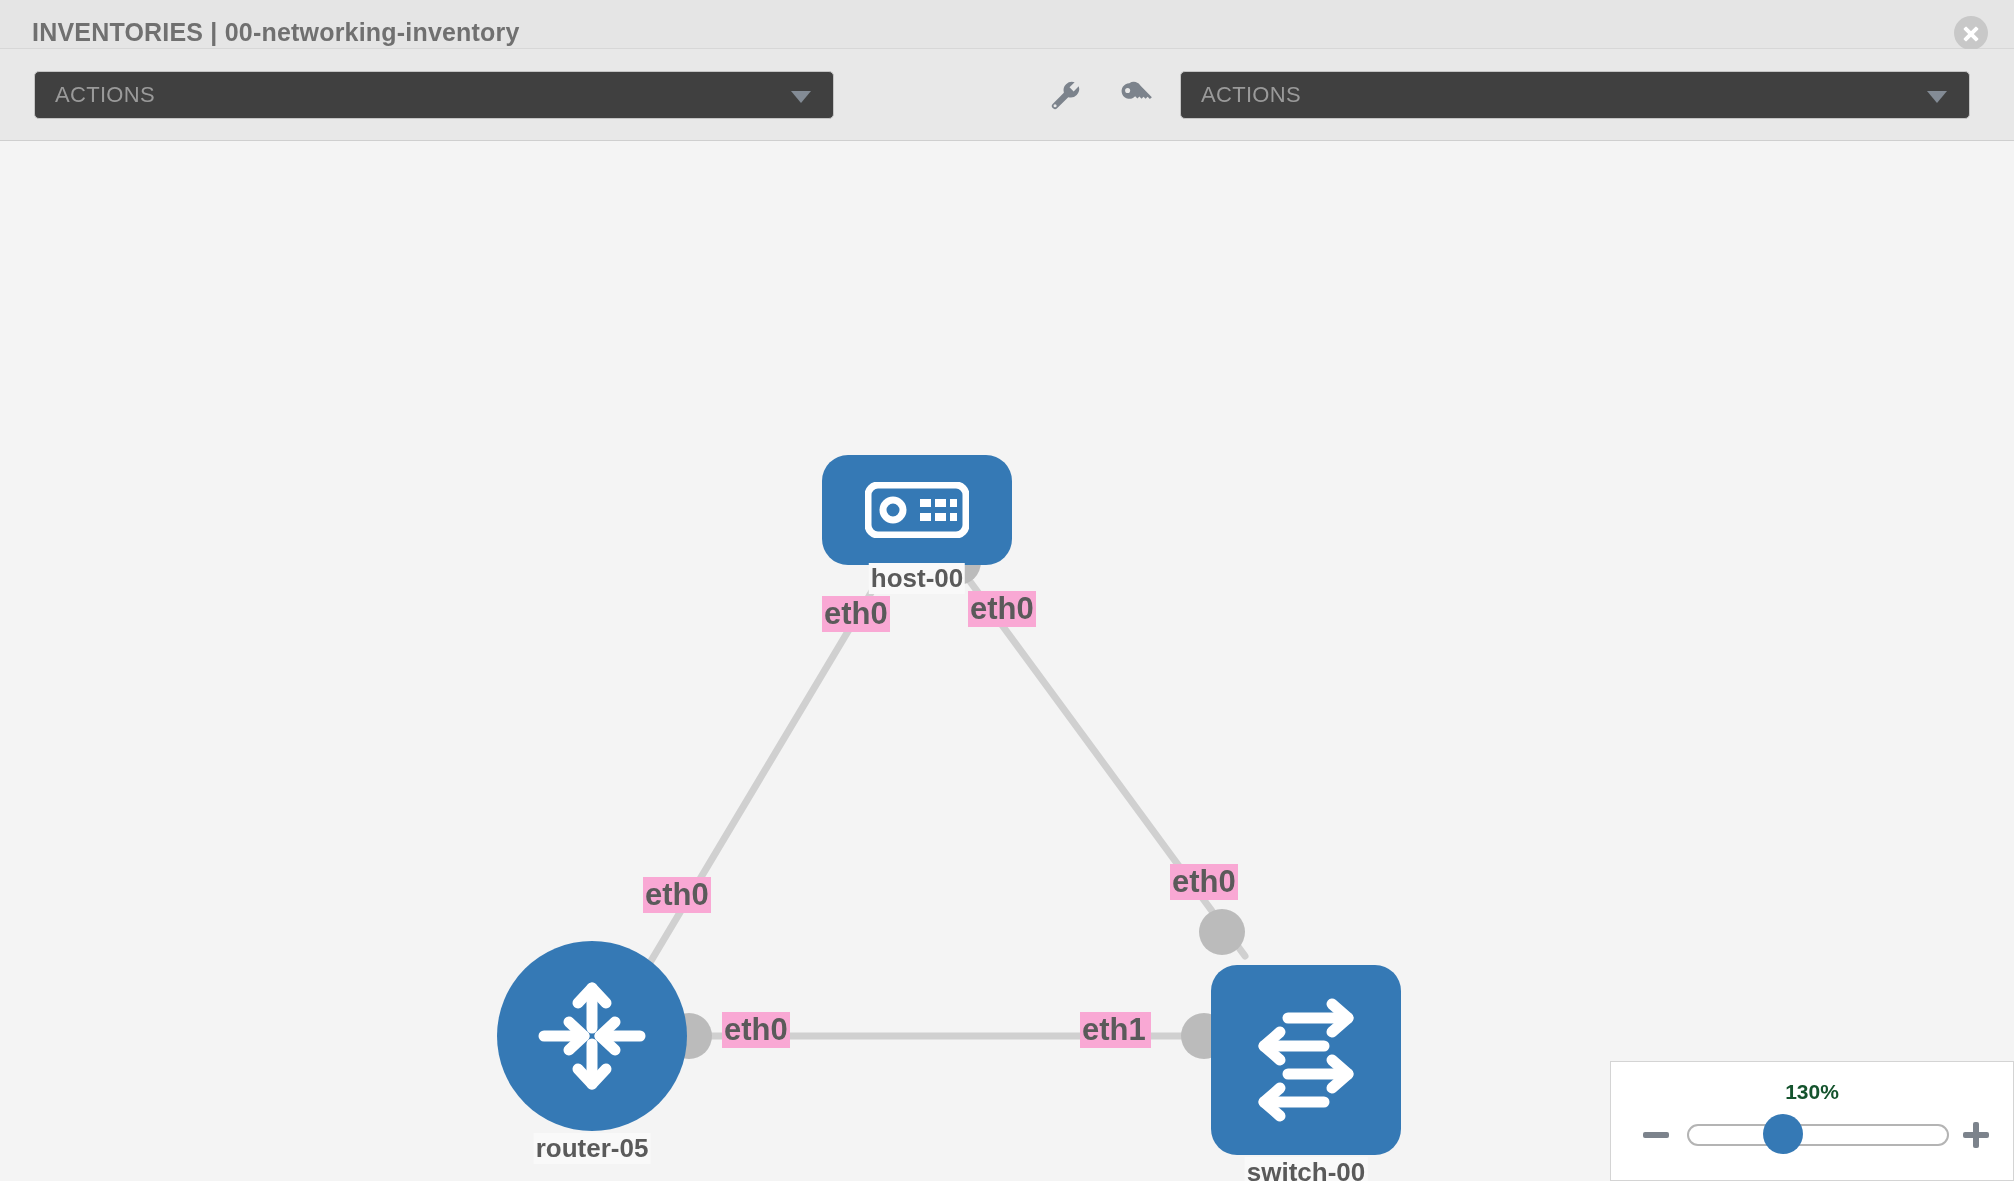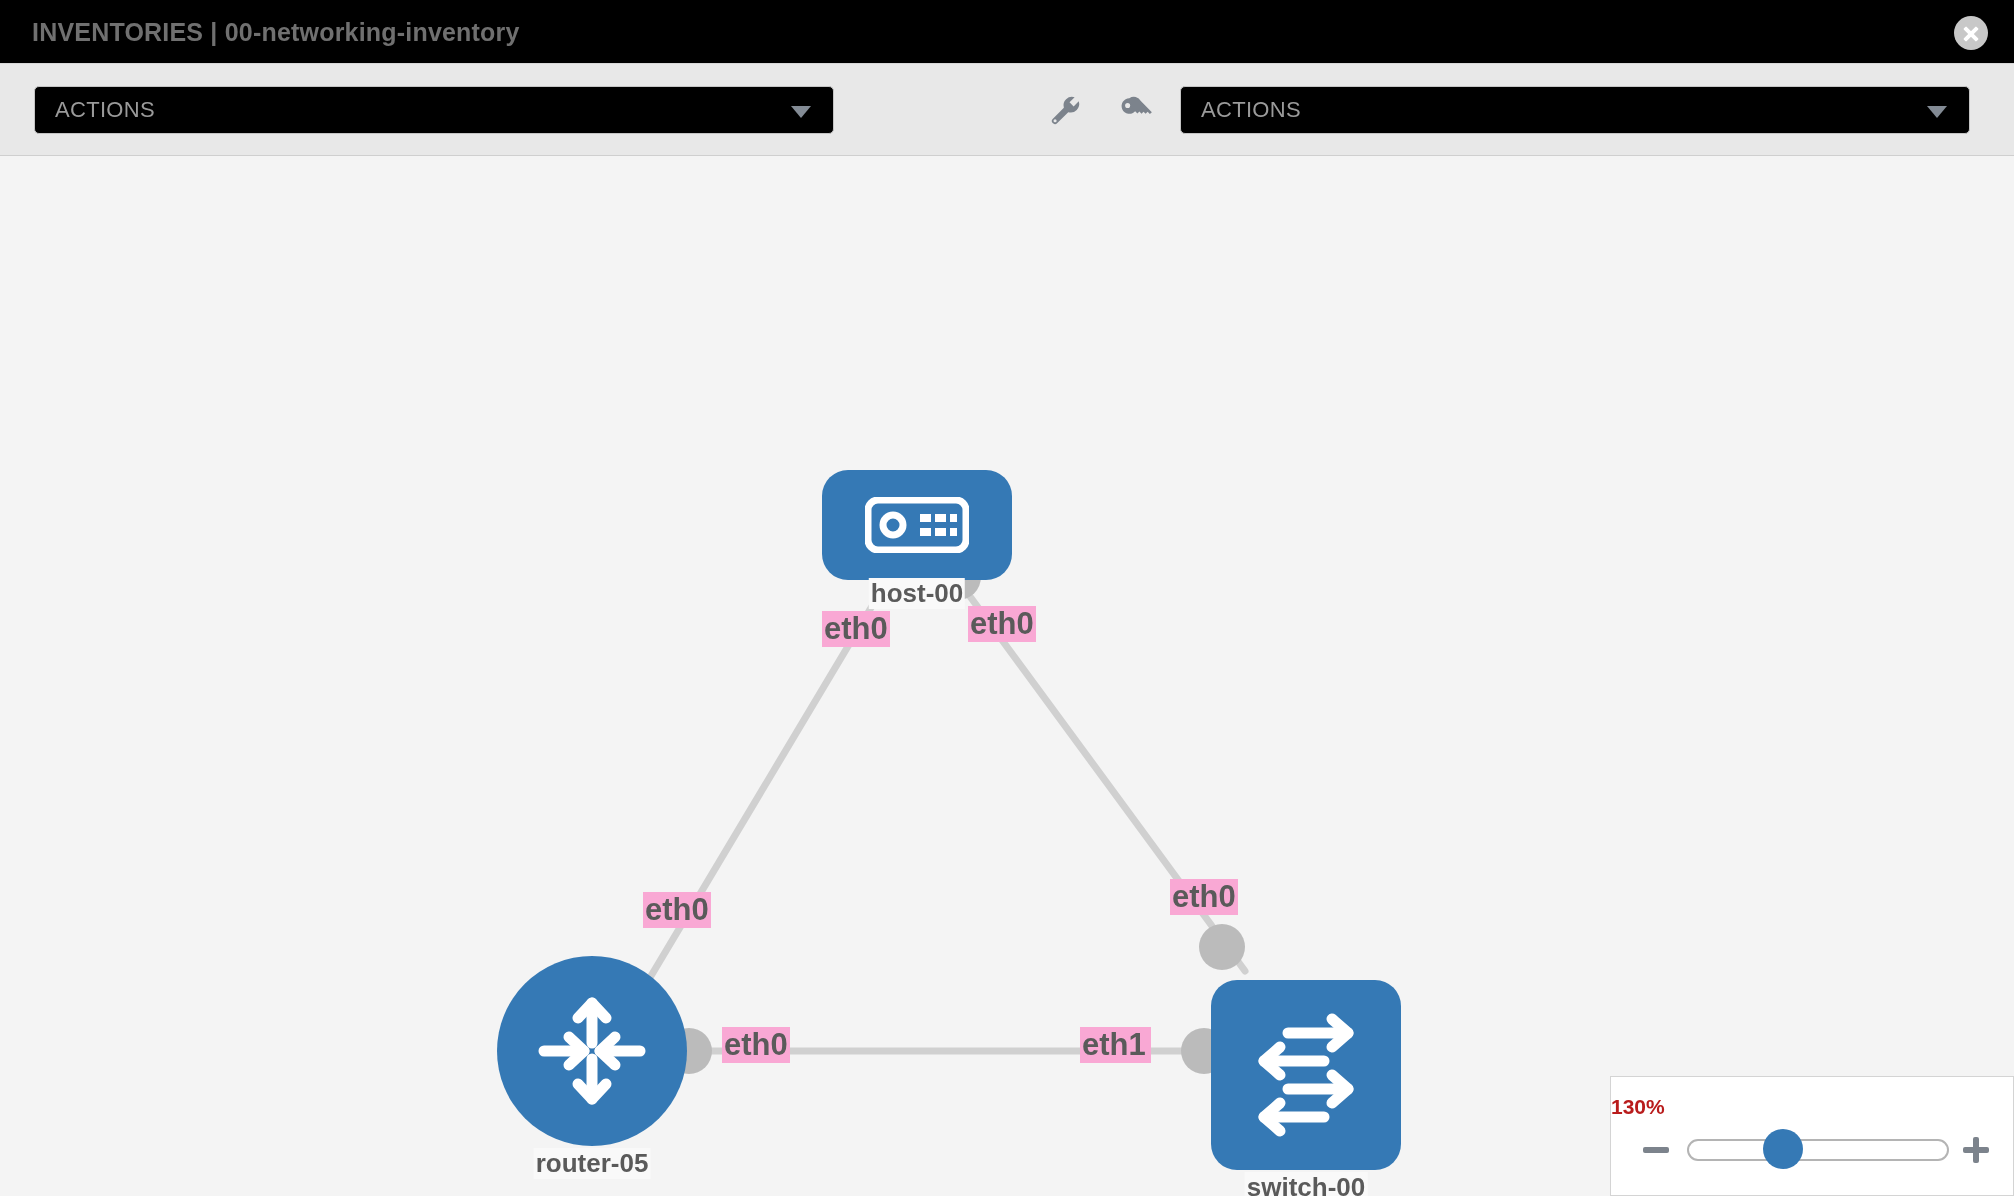--- a/index.html
+++ b/index.html
@@ -6,22 +6,22 @@
   html, body {
     width: 2014px; height: 1200px;
     background: #ffffff;
     font-family: "Liberation Sans", sans-serif;
     overflow: hidden;
   }
 
   
   #header {
     position: relative;
-    height: 64px;
-    background: #000000;
+    height: 49px;
+    background: #e5e5e5;
     border-bottom: 1px solid #d7d7d7;
   }
   #page-title {
     position: absolute;
     left: 32px; top: 18px;
     font-size: 25px;
     font-weight: bold;
     color: #707070;
     letter-spacing: 0.2px;
     white-space: nowrap;
@@ -49,21 +49,21 @@
   #toolbar {
     position: relative;
     height: 92px;
     background: #e8e8e8;
     border-bottom: 1px solid #cfcfcf;
   }
   .field {
     position: absolute;
     top: 22px;
     height: 48px;
-    background: #000000;
+    background: #404040;
     border: 1px solid #c4c4c4;
     border-radius: 5px;
   }
   #actions-select { left: 34px; width: 800px; }
   #search-field   { left: 1180px; width: 790px; }
   .field .placeholder {
     position: absolute;
     left: 20px; top: 50%;
     transform: translateY(-50%);
     font-size: 22px;
@@ -161,22 +161,23 @@
   #zoom-panel {
     position: absolute;
     right: 0; bottom: 0;
     width: 404px; height: 120px;
     background: #ffffff;
     border: 1px solid #d4d4d4;
   }
   #zoom-level {
     position: absolute;
     top: 18px; left: 0; right: 0;
+    text-align: center;
     font-size: 21px;
-    color: #b91c1c;
+    color: #14532d;
   }
   #zoom-minus, #zoom-plus {
     position: absolute;
     top: 58px;
     width: 30px; height: 30px;
     cursor: pointer;
   }
   #zoom-minus { left: 30px; }
   #zoom-plus  { right: 22px; }
   #zoom-minus::before, #zoom-plus::before, #zoom-plus::after {

